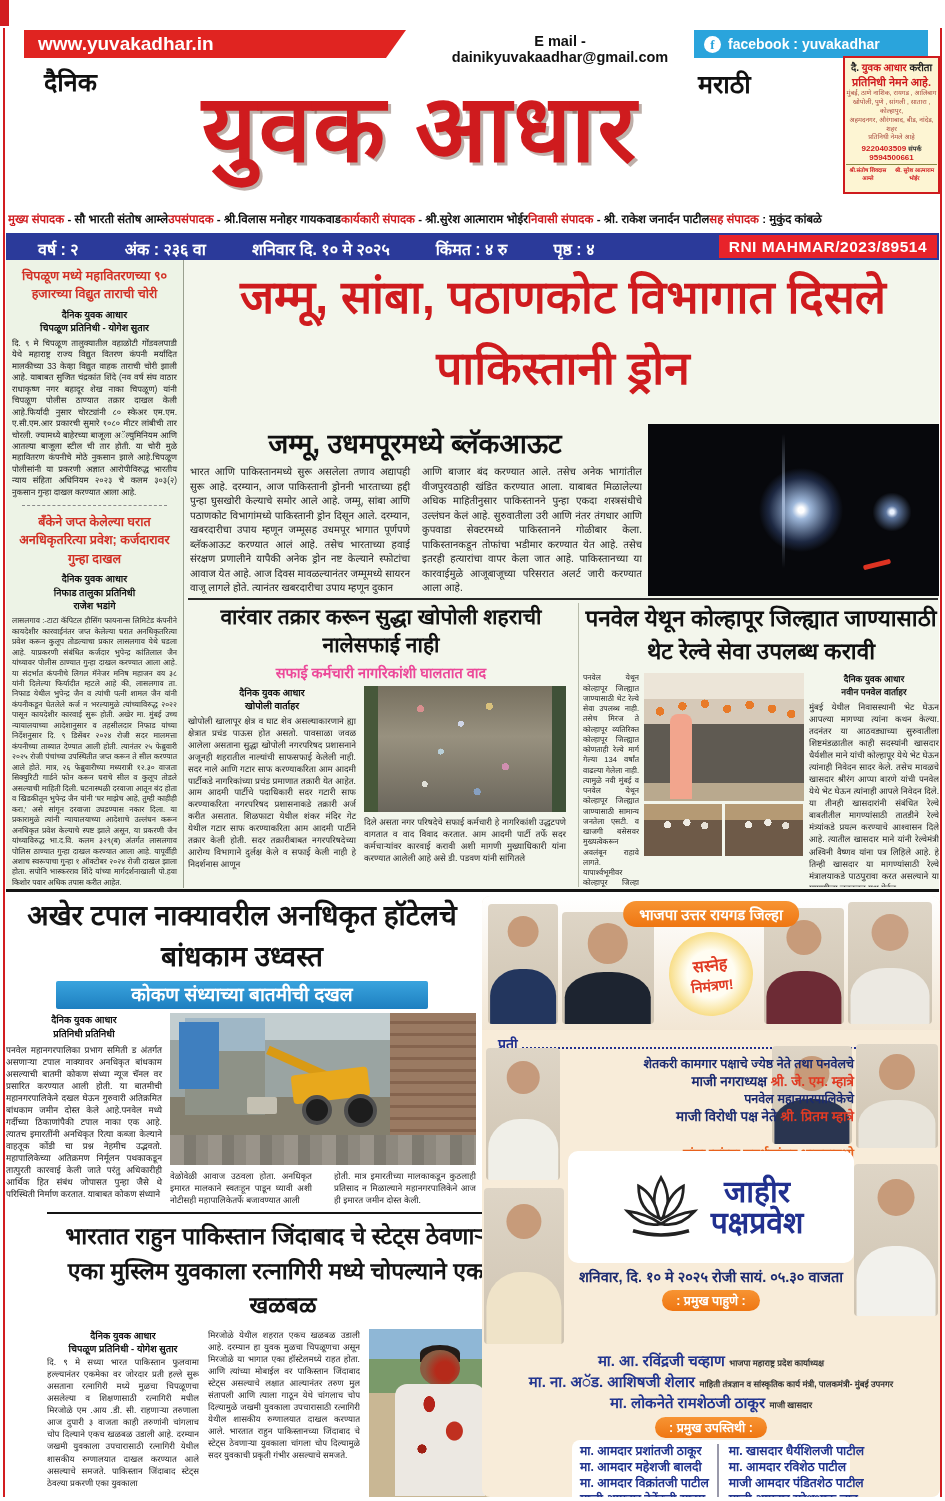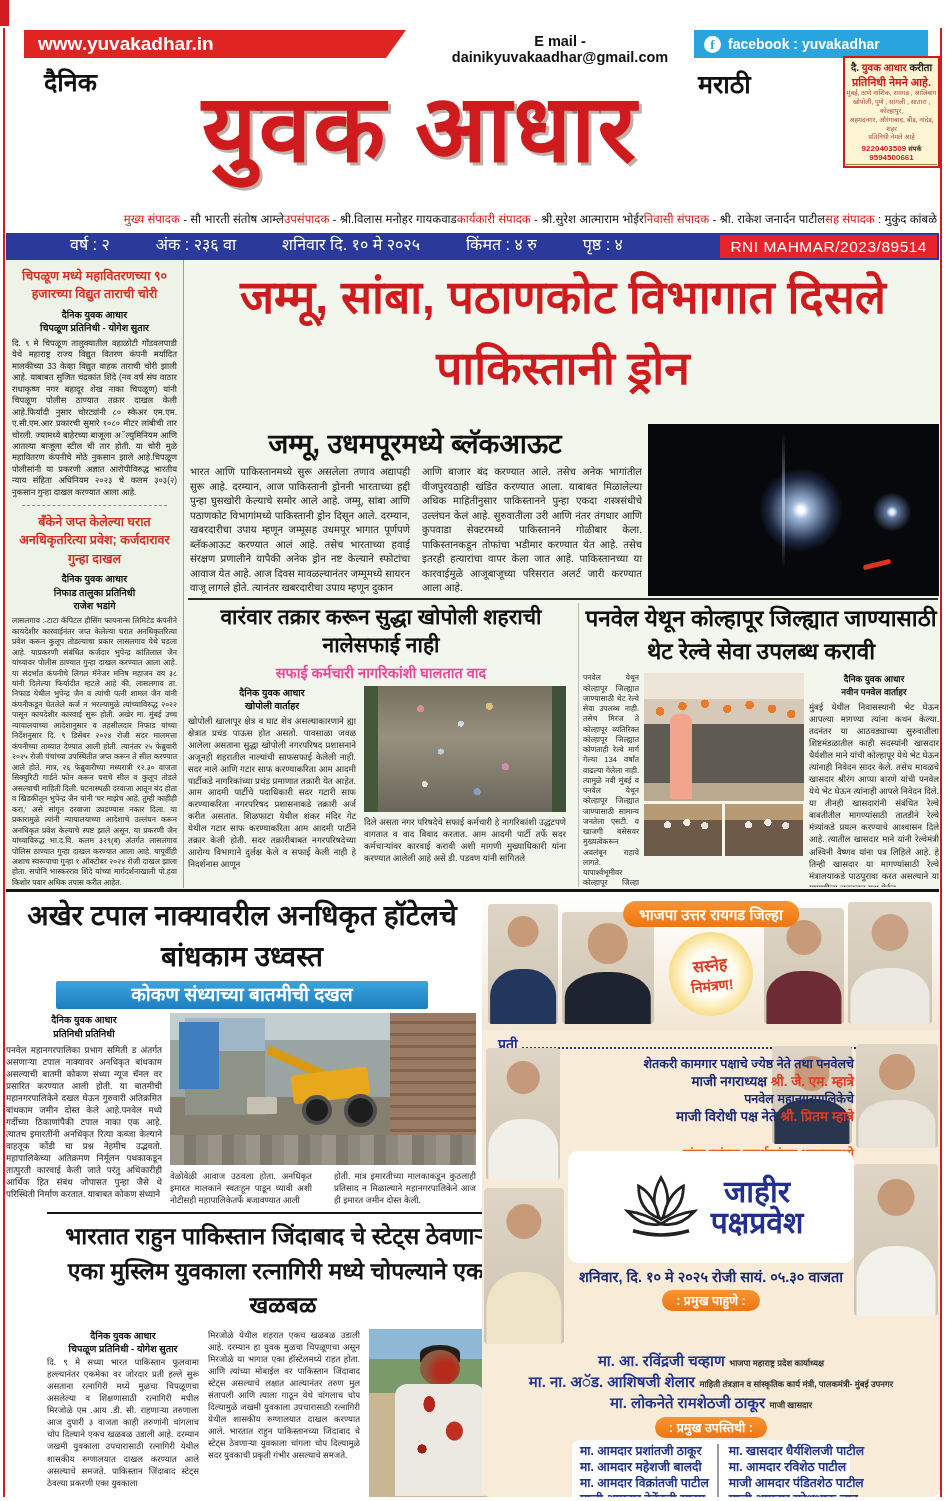--- a/index.html
+++ b/index.html
@@ -17,36 +17,36 @@
   .fbbar{position:absolute;left:694px;top:30px;width:234px;height:28px;background:#2aa4dc;color:#fff;
          display:flex;align-items:center;gap:7px;padding-left:10px;box-sizing:border-box;font-weight:bold;font-size:14px;}
   .fb-ic{width:17px;height:17px;border-radius:50%;background:#fff;color:#2aa4dc;font-weight:bold;
          font-size:13px;text-align:center;line-height:17px;font-family:"Liberation Serif",serif;}
   
   .daily{position:absolute;left:44px;top:64px;font-size:25px;font-weight:bold;color:#111;}
   .tagline{position:absolute;left:290px;top:54px;width:440px;text-align:center;font-size:31px;font-weight:900;color:#111;}
   .lang{position:absolute;left:698px;top:66px;font-size:25px;font-weight:bold;color:#111;}
   .title{position:absolute;left:70px;top:80px;width:700px;text-align:center;font-size:94px;font-weight:900;
          color:#cf1b1e;line-height:1.05;letter-spacing:2px;text-shadow:3px 3px 0 rgba(70,25,10,.35);}
-  .repbox{position:absolute;left:843px;top:56px;width:97px;height:112px;background:#fdf5d3;border:2px solid #cf1b1e;
+  .repbox{position:absolute;left:843px;top:56px;width:97px;height:138px;background:#fdf5d3;border:2px solid #cf1b1e;
           box-sizing:border-box;text-align:center;padding:2px 1px;overflow:hidden;}
   .rb1{font-size:10px;font-weight:bold;color:#222;}
   .rb1 .red{color:#cf1b1e;}
   .rb2{font-size:11px;font-weight:bold;color:#cf1b1e;}
   .rbc{font-size:6.6px;color:#a6453a;line-height:1.35;}
   .rbp{font-size:8px;font-weight:bold;color:#cf1b1e;margin-top:2px;}
   .rbp .lbl{color:#333;font-size:6.5px;}
   .rba{font-size:5.6px;color:#cf1b1e;font-weight:bold;border-top:1px solid #884;margin-top:2px;padding-top:1px;
        display:flex;justify-content:space-between;gap:2px;}
   
-  .editors{position:absolute;left:8px;top:211px;width:929px;display:flex;justify-content:flex-end;
-           font-size:11.6px;font-weight:normal;color:#111;white-space:nowrap;overflow:hidden;}
+  .editors{position:absolute;left:8px;top:211px;width:929px;display:flex;justify-content:flex-start;
+           font-size:11.6px;font-weight:bold;color:#111;white-space:nowrap;overflow:hidden;}
   .ed-label{color:#cf1b1e;}
   .infobar{position:absolute;left:6px;top:233px;width:933px;height:27px;background:#2b3a9a;color:#fff;
-           display:flex;align-items:flex-start;font-weight:normal;font-size:16px;box-sizing:border-box;padding-left:64px;gap:46px;}
+           display:flex;align-items:flex-end;font-weight:bold;font-size:16px;box-sizing:border-box;padding-left:32px;gap:46px;}
   .rni{position:absolute;right:2px;top:2px;bottom:2px;background:#e8232a;color:#fff;font-size:15.5px;
        display:flex;align-items:center;padding:0 10px;letter-spacing:.5px;font-family:"Liberation Sans",sans-serif;}
   
   .band-top{position:absolute;left:6px;top:260px;width:933px;height:630px;background:#f3f6ec;}
   
   .leftcol{position:absolute;left:6px;top:260px;width:178px;height:628px;background:#edf3e6;border-right:1px solid #9aa08f;
            box-sizing:border-box;padding:5px 6px;overflow:hidden;}
   .lh-red{color:#d23227;font-size:12.6px;font-weight:bold;text-align:center;line-height:1.45;margin:2px 0 4px;}
   .byline{font-size:9.5px;font-weight:bold;text-align:center;line-height:1.45;color:#111;}
   .bodytxt{font-size:8.3px;line-height:1.38;text-align:justify;color:#222;margin-top:3px;}

